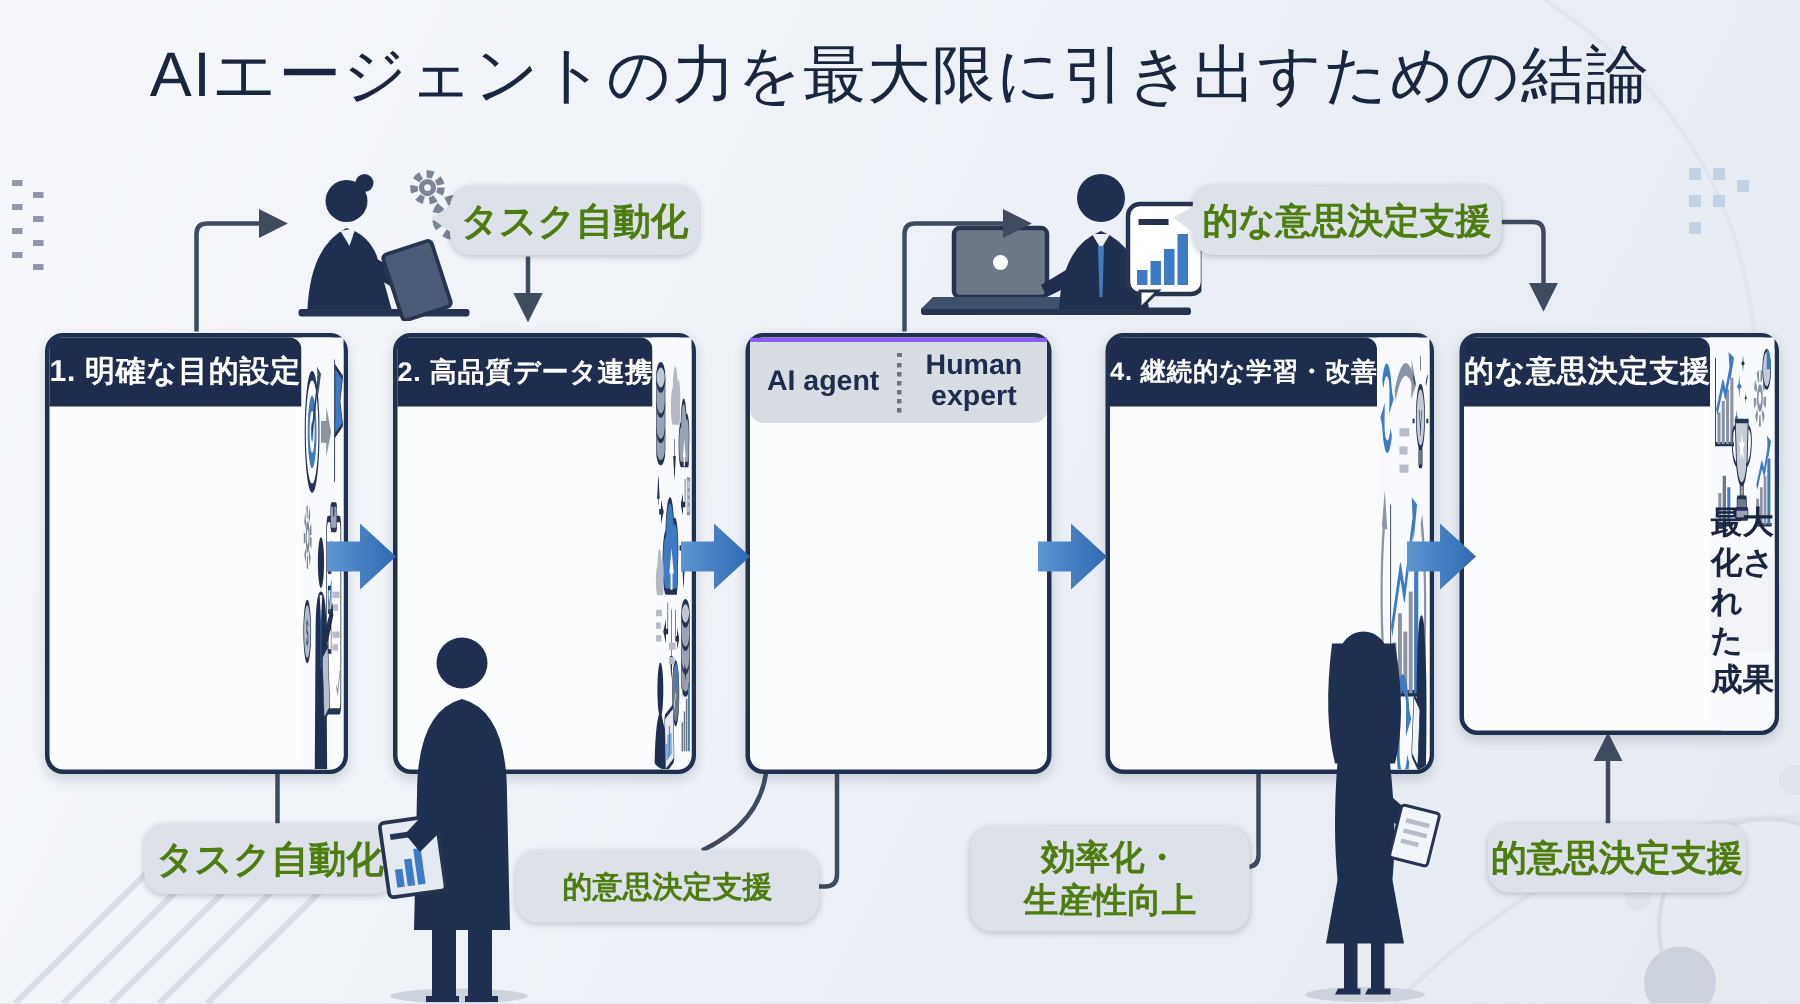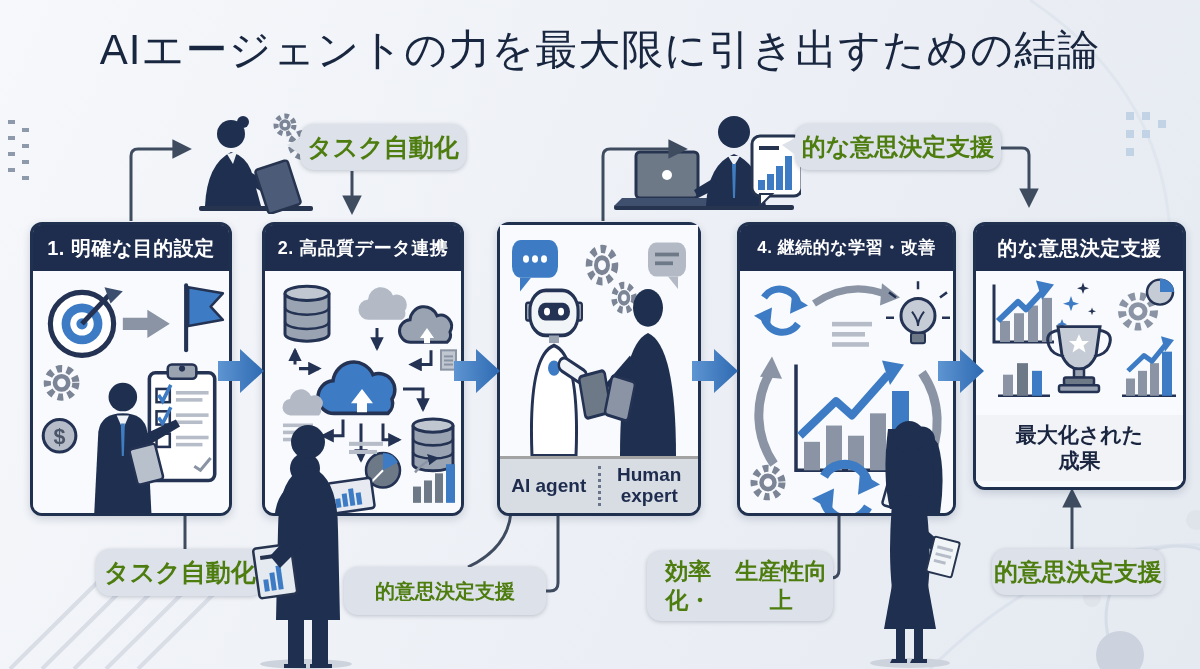--- a/index.html
+++ b/index.html
@@ -7,36 +7,36 @@
     background:linear-gradient(115deg,#f6f8fb 0%,#eceff5 55%,#e5eaf1 100%);
     font-family:"Liberation Sans","DejaVu Sans",sans-serif}
   .title{position:absolute;top:22px;left:0;width:100%;text-align:center;
     font-size:42px;font-weight:400;color:#18263f;letter-spacing:1px;z-index:2}
   .decor{position:absolute;inset:0;z-index:1}
   .connectors{position:absolute;inset:0;z-index:3;pointer-events:none}
   .fig{position:absolute;z-index:2}
   .fig-front{position:absolute;z-index:7}
   .card{position:absolute;top:222px;background:#fbfcfe;border:3px solid #20304f;
     border-radius:12px;z-index:4;box-shadow:0 3px 8px rgba(30,44,78,.18);
-    display:flex;flex-direction:column}
+    display:flex;}
   .card-header{background:#1e2c4e;color:#fff;font-weight:700;font-size:20px;
     text-align:center;line-height:46px;height:46px;border-radius:8px 8px 0 0;letter-spacing:.5px}
   .card-body{flex:1;position:relative;overflow:hidden;border-radius:0 0 9px 9px;background:#f8fafd}
   .card-body svg{display:block;width:100%;height:100%}
-  .card3-footer{height:54px;background:#d8dce3;border-top:3px solid #a3a3a3;
+  .card3-footer{height:54px;background:#d8dce3;border-top:3px solid #8b5cf6;
     display:flex;align-items:center;border-radius:0 0 9px 9px}
   .f-cell{flex:1;text-align:center;font-size:19px;font-weight:800;color:#1e2c4e;line-height:1.08;padding:0 10px}
   .f-div{height:40px;border-left:3px dotted #69748a}
   .flow-arrow{position:absolute;top:345px;width:46px;height:52px;z-index:5}
   .bubble{position:absolute;background:#dde1e9;border-radius:14px;display:flex;
     align-items:center;justify-content:center;font-weight:700;color:#4d7c0f;z-index:6;
     box-shadow:0 1px 4px rgba(40,50,70,.25);text-align:center}
   .bubble.tail-left::before{content:"";position:absolute;left:-13px;top:13px;
     border-top:8px solid transparent;border-bottom:11px solid transparent;border-right:15px solid #dde1e9}
-  .bubble.two-line{flex-direction:row;line-height:1.25}
+  .bubble.two-line{flex-direction:column;line-height:1.25}
   .caption{height:66px;display:flex;flex-direction:column;align-items:center;justify-content:center;
     font-size:21px;font-weight:800;color:#1a2540;line-height:1.25;background:#f1f3f7}
 </style>
 </head>
 <body>
 
 <div class="canvas">
 
   <svg class="decor" viewBox="0 0 1200 669">
     <defs>

